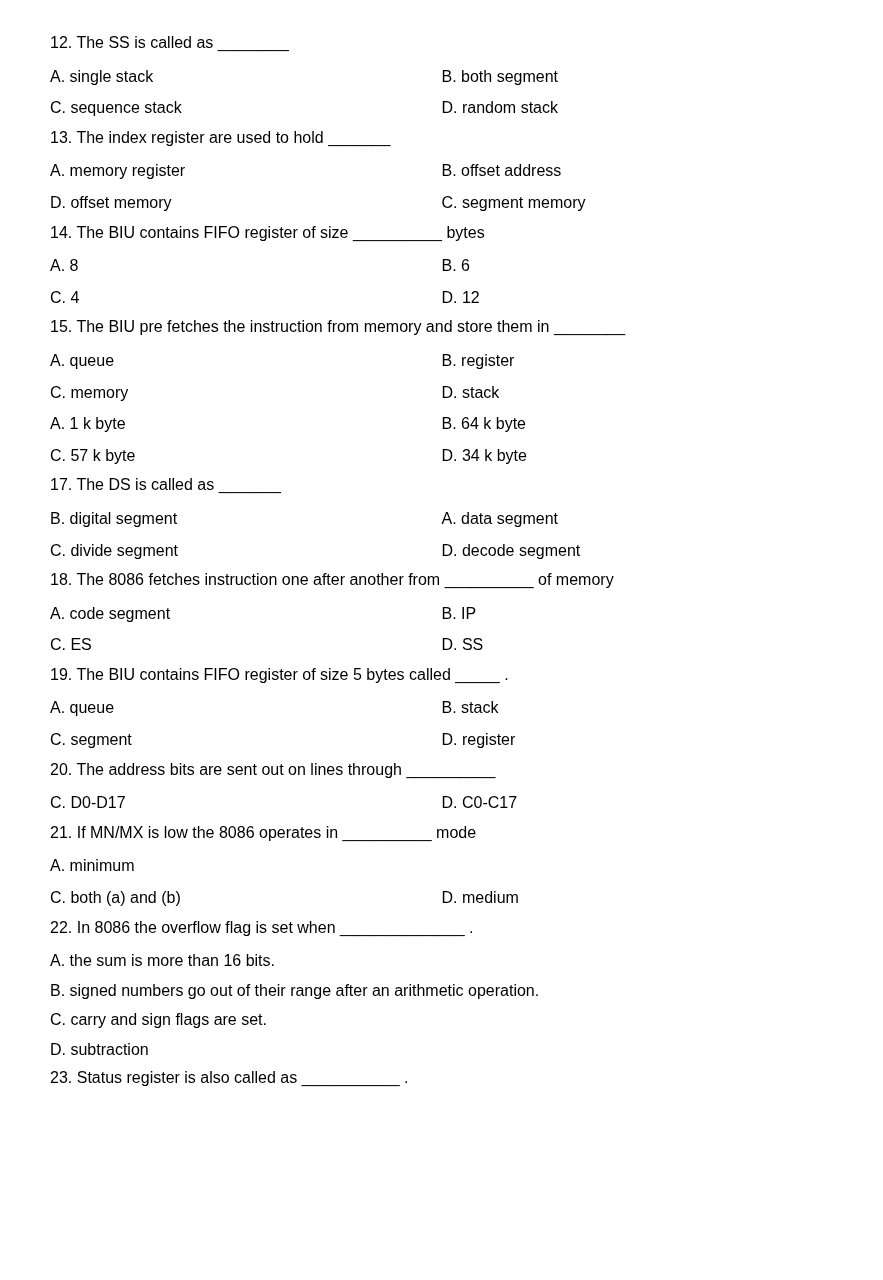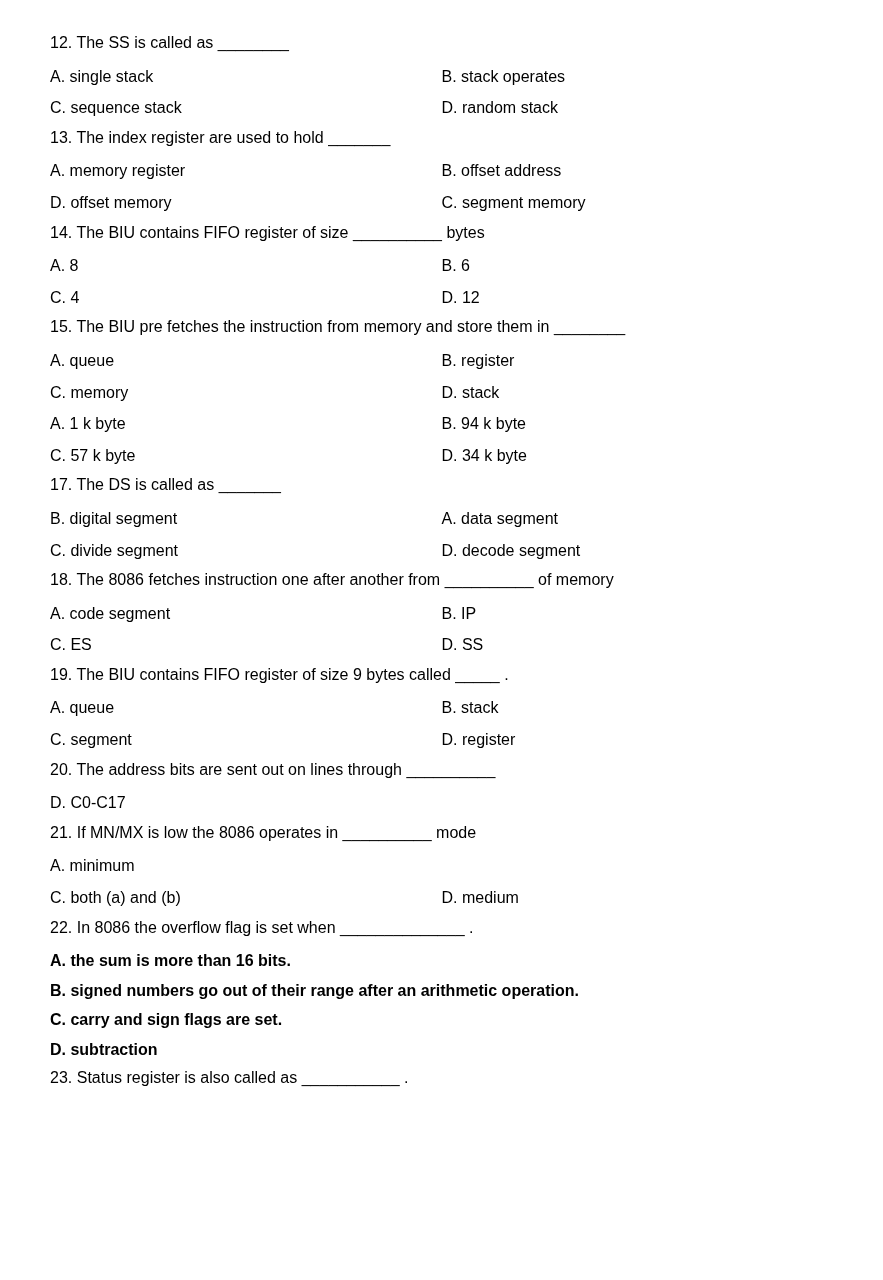--- a/index.html
+++ b/index.html
@@ -24,31 +24,30 @@
       margin-bottom: 2px;
       justify-content: space-between;
     }
     .option {
       width: 50%;
       padding: 2px 0;
     }
     .option-full {
       width: 100%;
       padding: 2px 0;
-      font-weight: bold;
     }
   </style>
 </head>
 <body>
 
 <div id="quiz-container">
     <div class="question"><span>12.</span> <span>The SS is called as</span> <span>________</span></div>
     <div class="options-row">
       <div class="option">A. single stack</div>
-      <div class="option">B. stack operates</div>
+      <div class="option">B. both segment</div>
     </div>
     <div class="options-row">
       <div class="option">C. sequence stack</div>
       <div class="option">D. random stack</div>
     </div>
     <div class="question"><span>13.</span> <span>The index register are used to hold</span> <span>_______</span></div>
     <div class="options-row">
       <div class="option">A. memory register</div>
       <div class="option">B. offset address</div>
     </div>
@@ -69,21 +68,21 @@
     <div class="options-row">
       <div class="option">A. queue</div>
       <div class="option">B. register</div>
     </div>
     <div class="options-row">
       <div class="option">C. memory</div>
       <div class="option">D. stack</div>
     </div>
     <div class="options-row">
       <div class="option">A. 1 k byte</div>
-      <div class="option">B. 94 k byte</div>
+      <div class="option">B. 64 k byte</div>
     </div>
     <div class="options-row">
       <div class="option">C. 57 k byte</div>
       <div class="option">D. 34 k byte</div>
     </div>
     <div class="question"><span>17.</span> <span>The DS is called as</span> <span>_______</span></div>
     <div class="options-row">
       <div class="option">B. digital segment</div>
       <div class="option">A. data segment</div>
     </div>
@@ -93,31 +92,32 @@
     </div>
     <div class="question"><span>18.</span> <span>The 8086 fetches instruction one after another from</span> <span>__________</span> <span>of memory</span></div>
     <div class="options-row">
       <div class="option">A. code segment</div>
       <div class="option">B. IP</div>
     </div>
     <div class="options-row">
       <div class="option">C. ES</div>
       <div class="option">D. SS</div>
     </div>
-    <div class="question"><span>19.</span> <span>The BIU contains FIFO register of size 9 bytes called</span> <span>_____</span> <span>.</span></div>
+    <div class="question"><span>19.</span> <span>The BIU contains FIFO register of size 5 bytes called</span> <span>_____</span> <span>.</span></div>
     <div class="options-row">
       <div class="option">A. queue</div>
       <div class="option">B. stack</div>
     </div>
     <div class="options-row">
       <div class="option">C. segment</div>
       <div class="option">D. register</div>
     </div>
     <div class="question"><span>20.</span> <span>The address bits are sent out on lines through</span> <span>__________</span></div>
     <div class="options-row">
+      <div class="option">C. D0-D17</div>
       <div class="option">D. C0-C17</div>
     </div>
     <div class="question"><span>21.</span> <span>If MN/MX is low the 8086 operates in</span> <span>__________</span> <span>mode</span></div>
     <div class="options-row">
       <div class="option">A. minimum</div>
     </div>
     <div class="options-row">
       <div class="option">C. both (a) and (b)</div>
       <div class="option">D. medium</div>
     </div>

